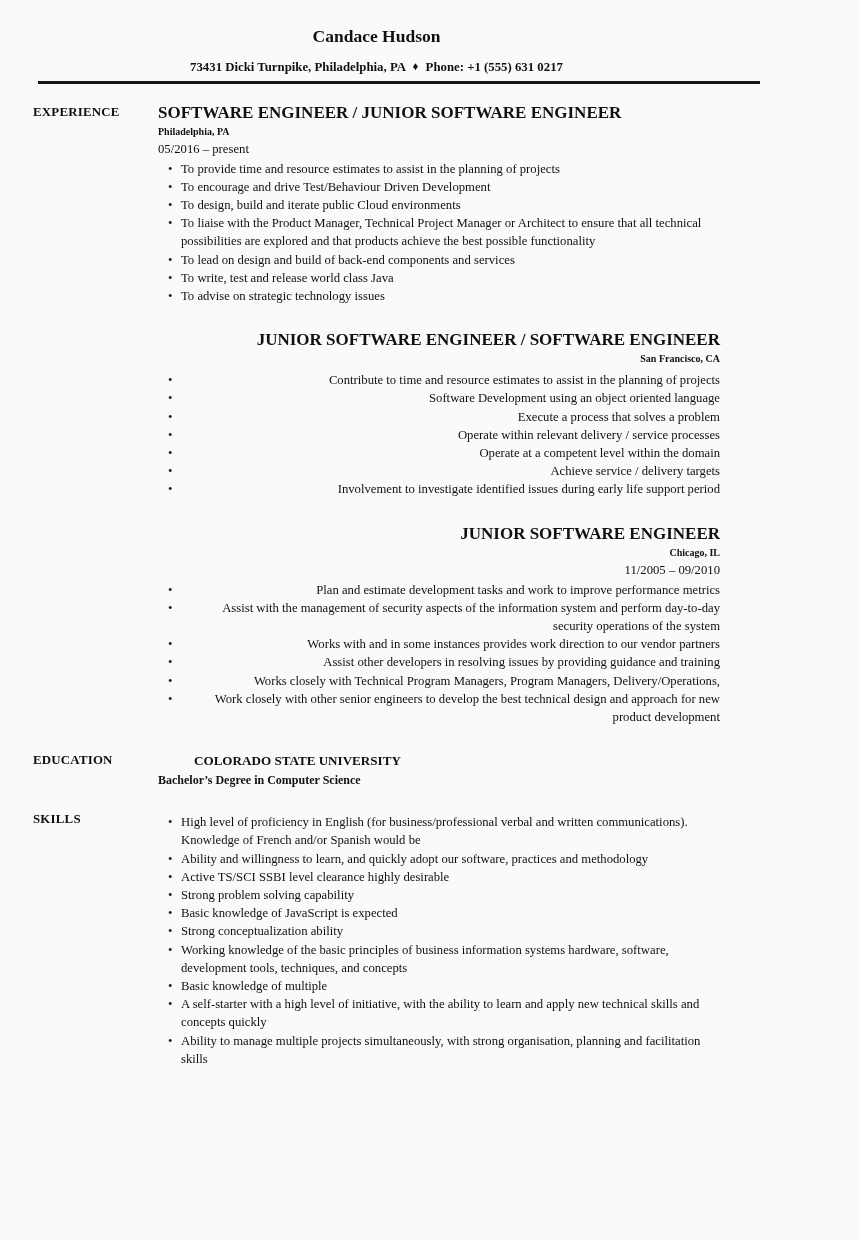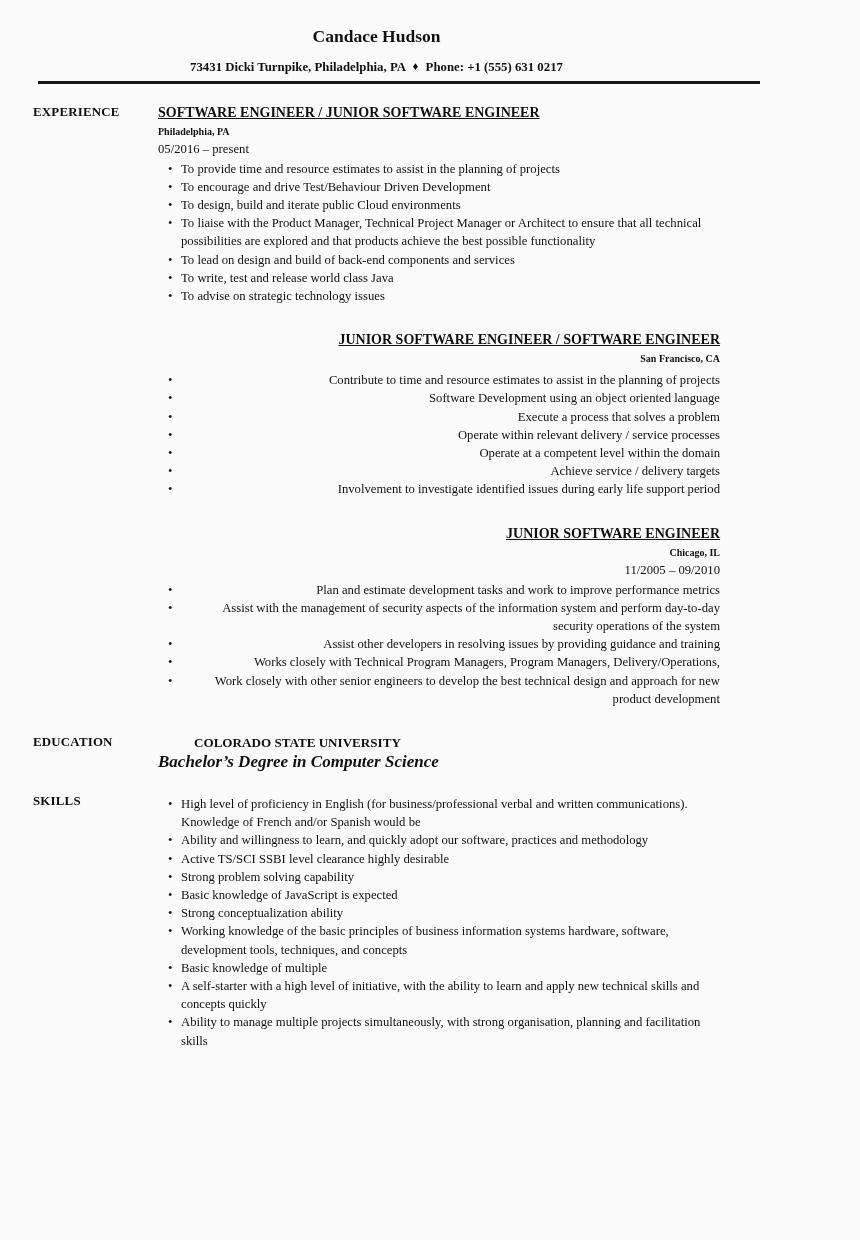--- a/index.html
+++ b/index.html
@@ -45,38 +45,38 @@
   .section-label{
     flex:0 0 125px;width:125px;
     font-weight:700;
     font-size:12.9px;
     letter-spacing:0.2px;
     line-height:19px;
   }
   .section-body{flex:1 1 auto;min-width:0;}
   
   .job + .job{margin-top:25px;text-align:right;}
-  .job-title{font-weight:700;font-size:14px;line-height:19px;text-decoration:underline;}
+  .job-title{font-weight:700;font-size:17px;line-height:19px;}
   .job-location{font-weight:700;font-size:10px;line-height:19px;}
   .job-dates{line-height:16px;}
   
   ul.blist{list-style:none;margin:3px 0 0 0;padding:0 0 0 10px;}
   ul.blist li{
     position:relative;
     padding-left:13px;
     line-height:18.2px;
   }
   ul.blist li::before{
     content:"\2022";
     position:absolute;
     left:0;top:0;
   }
   
   .edu-school{font-weight:700;font-size:13.1px;line-height:19px;margin-left:36px;}
-  .edu-degree{font-weight:700;font-size:17px;line-height:20px;font-style:italic;}
+  .edu-degree{font-weight:700;font-size:12px;line-height:20px;}
 </style>
 </head>
 <body>
 
 <div class="page">
 
   <div class="rheader">
     <div class="name">Candace Hudson</div>
     <div class="contact">
       <span>73431 Dicki Turnpike, Philadelphia, PA</span>
@@ -118,20 +118,21 @@
           </ul>
   </div>
 
   <div class="job">
     <div class="job-title">JUNIOR SOFTWARE ENGINEER</div>
     <div class="job-location">Chicago, IL</div>
     <div class="job-dates">11/2005 – 09/2010</div>
     <ul class="blist">
             <li>Plan and estimate development tasks and work to improve performance metrics</li>
             <li>Assist with the management of security aspects of the information system and perform day-to-day security operations of the system</li>
+            <li>Works with and in some instances provides work direction to our vendor partners</li>
             <li>Assist other developers in resolving issues by providing guidance and training</li>
             <li>Works closely with Technical Program Managers, Program Managers, Delivery/Operations,</li>
             <li>Work closely with other senior engineers to develop the best technical design and approach for new product development</li>
           </ul>
   </div>
 </div>
   </div>
 
   <div class="section section-education">
     <div class="section-label">EDUCATION</div>

